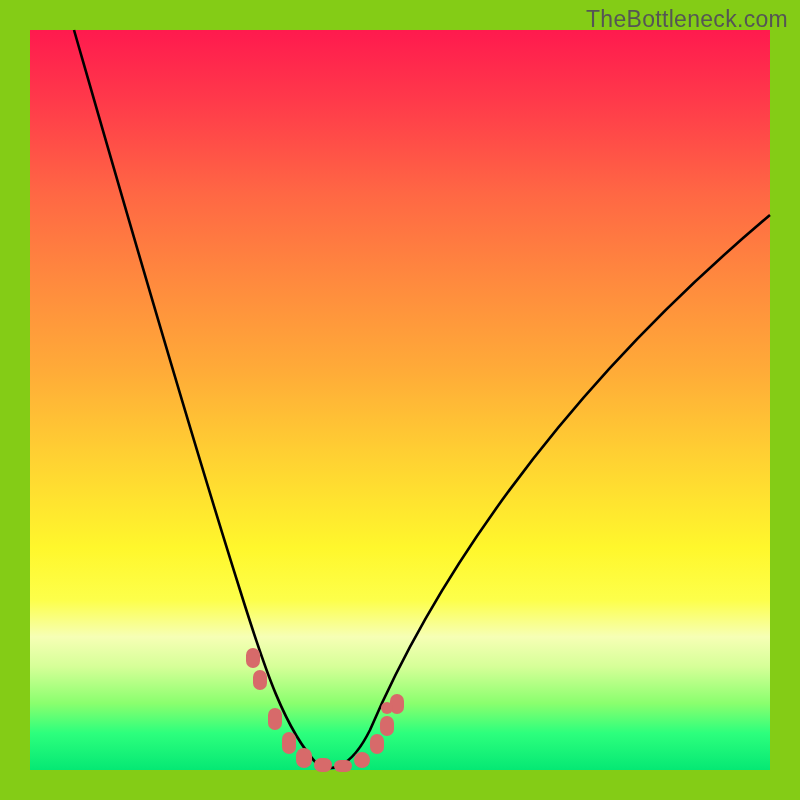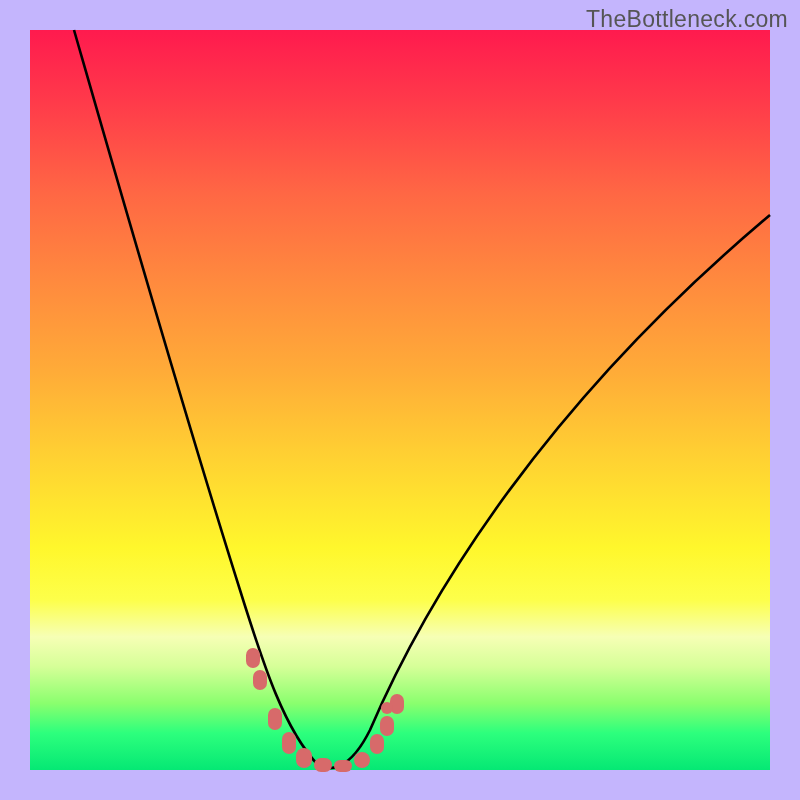--- a/index.html
+++ b/index.html
@@ -10,21 +10,21 @@
     background: #000;
     overflow: hidden;
     font-family: Arial, Helvetica, sans-serif;
   }
   .frame {
     position: absolute;
     left: 0;
     top: 0;
     width: 800px;
     height: 800px;
-    background: #c4b5fd;
+    background: #84cc16;
   }
   .plot {
     position: absolute;
     left: 30px;
     top: 30px;
     width: 740px;
     height: 740px;
     background: linear-gradient(
       to bottom,
       #ff1a4e 0%,

